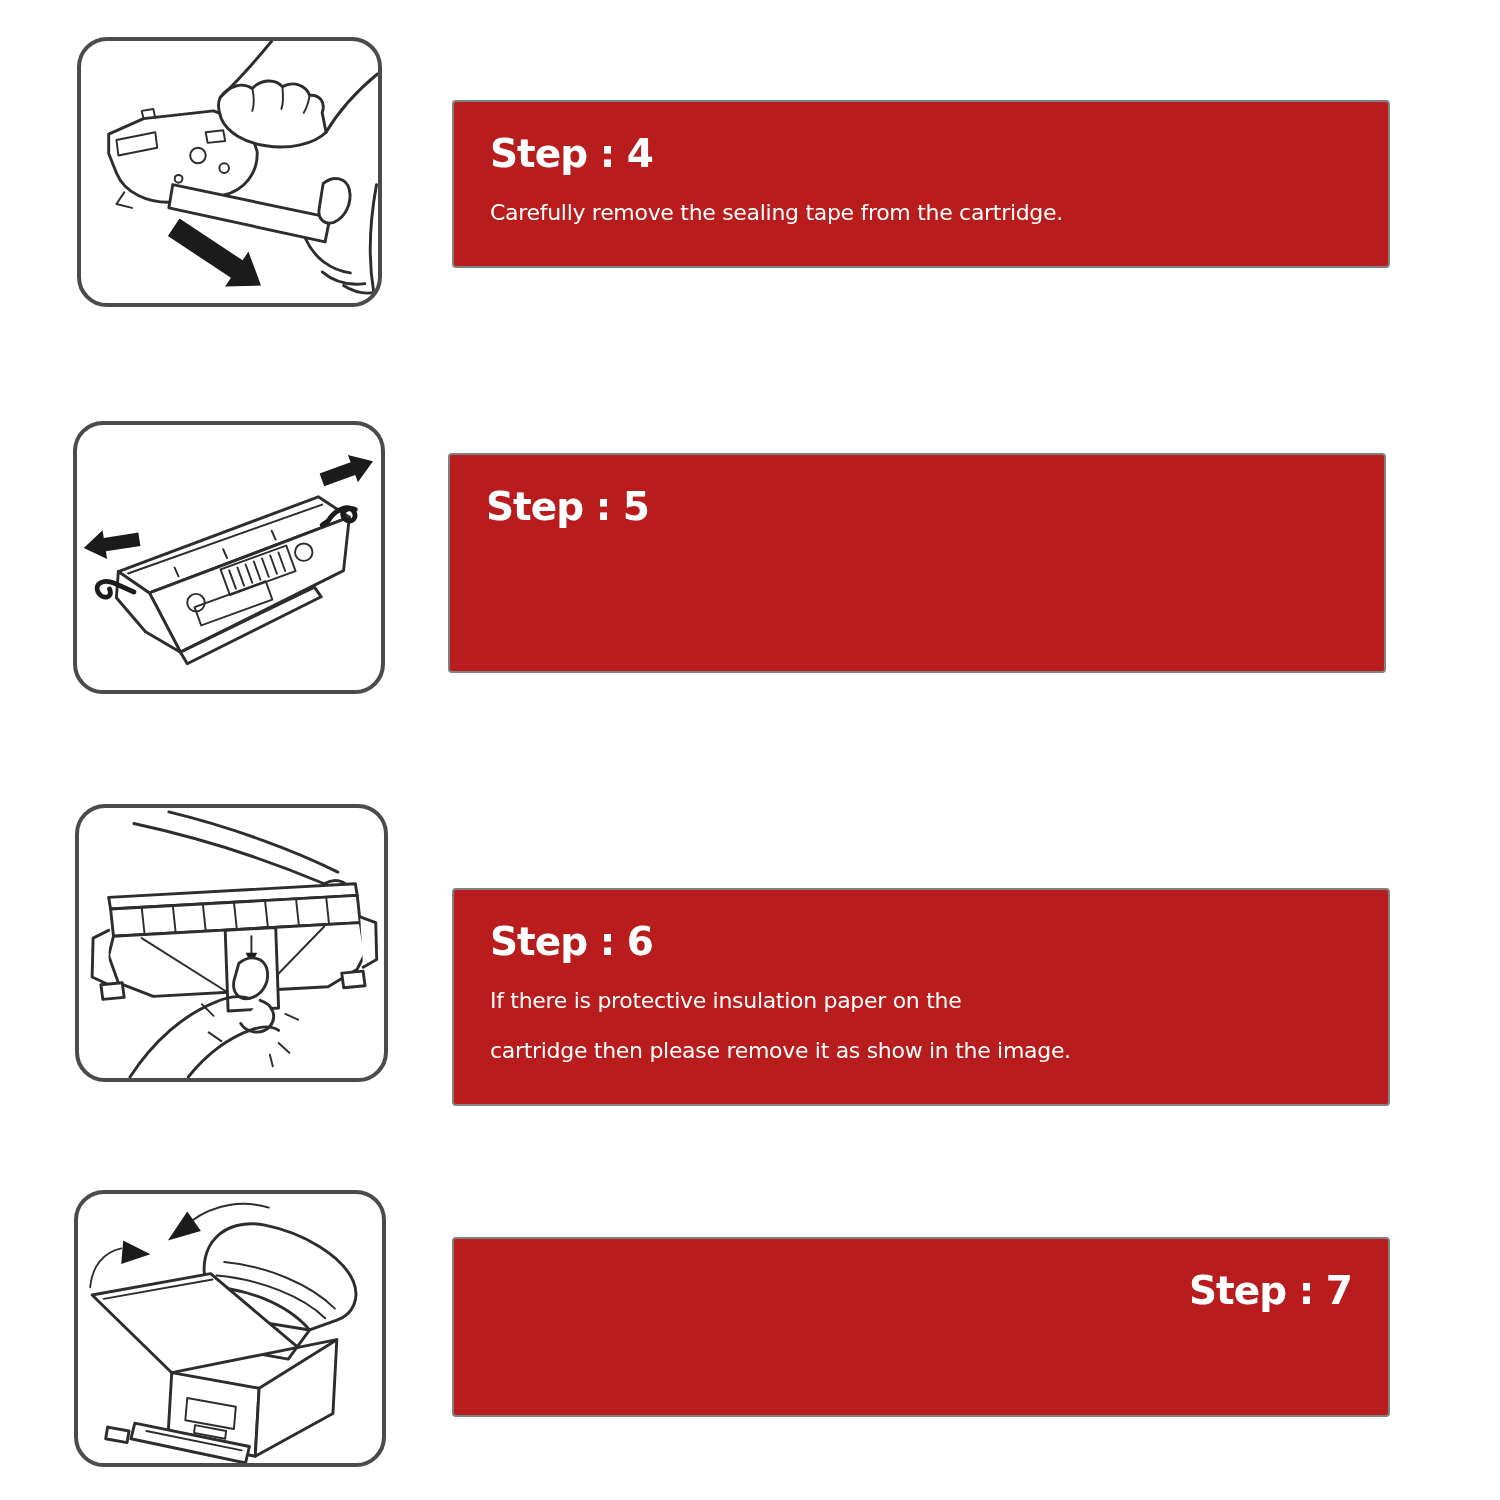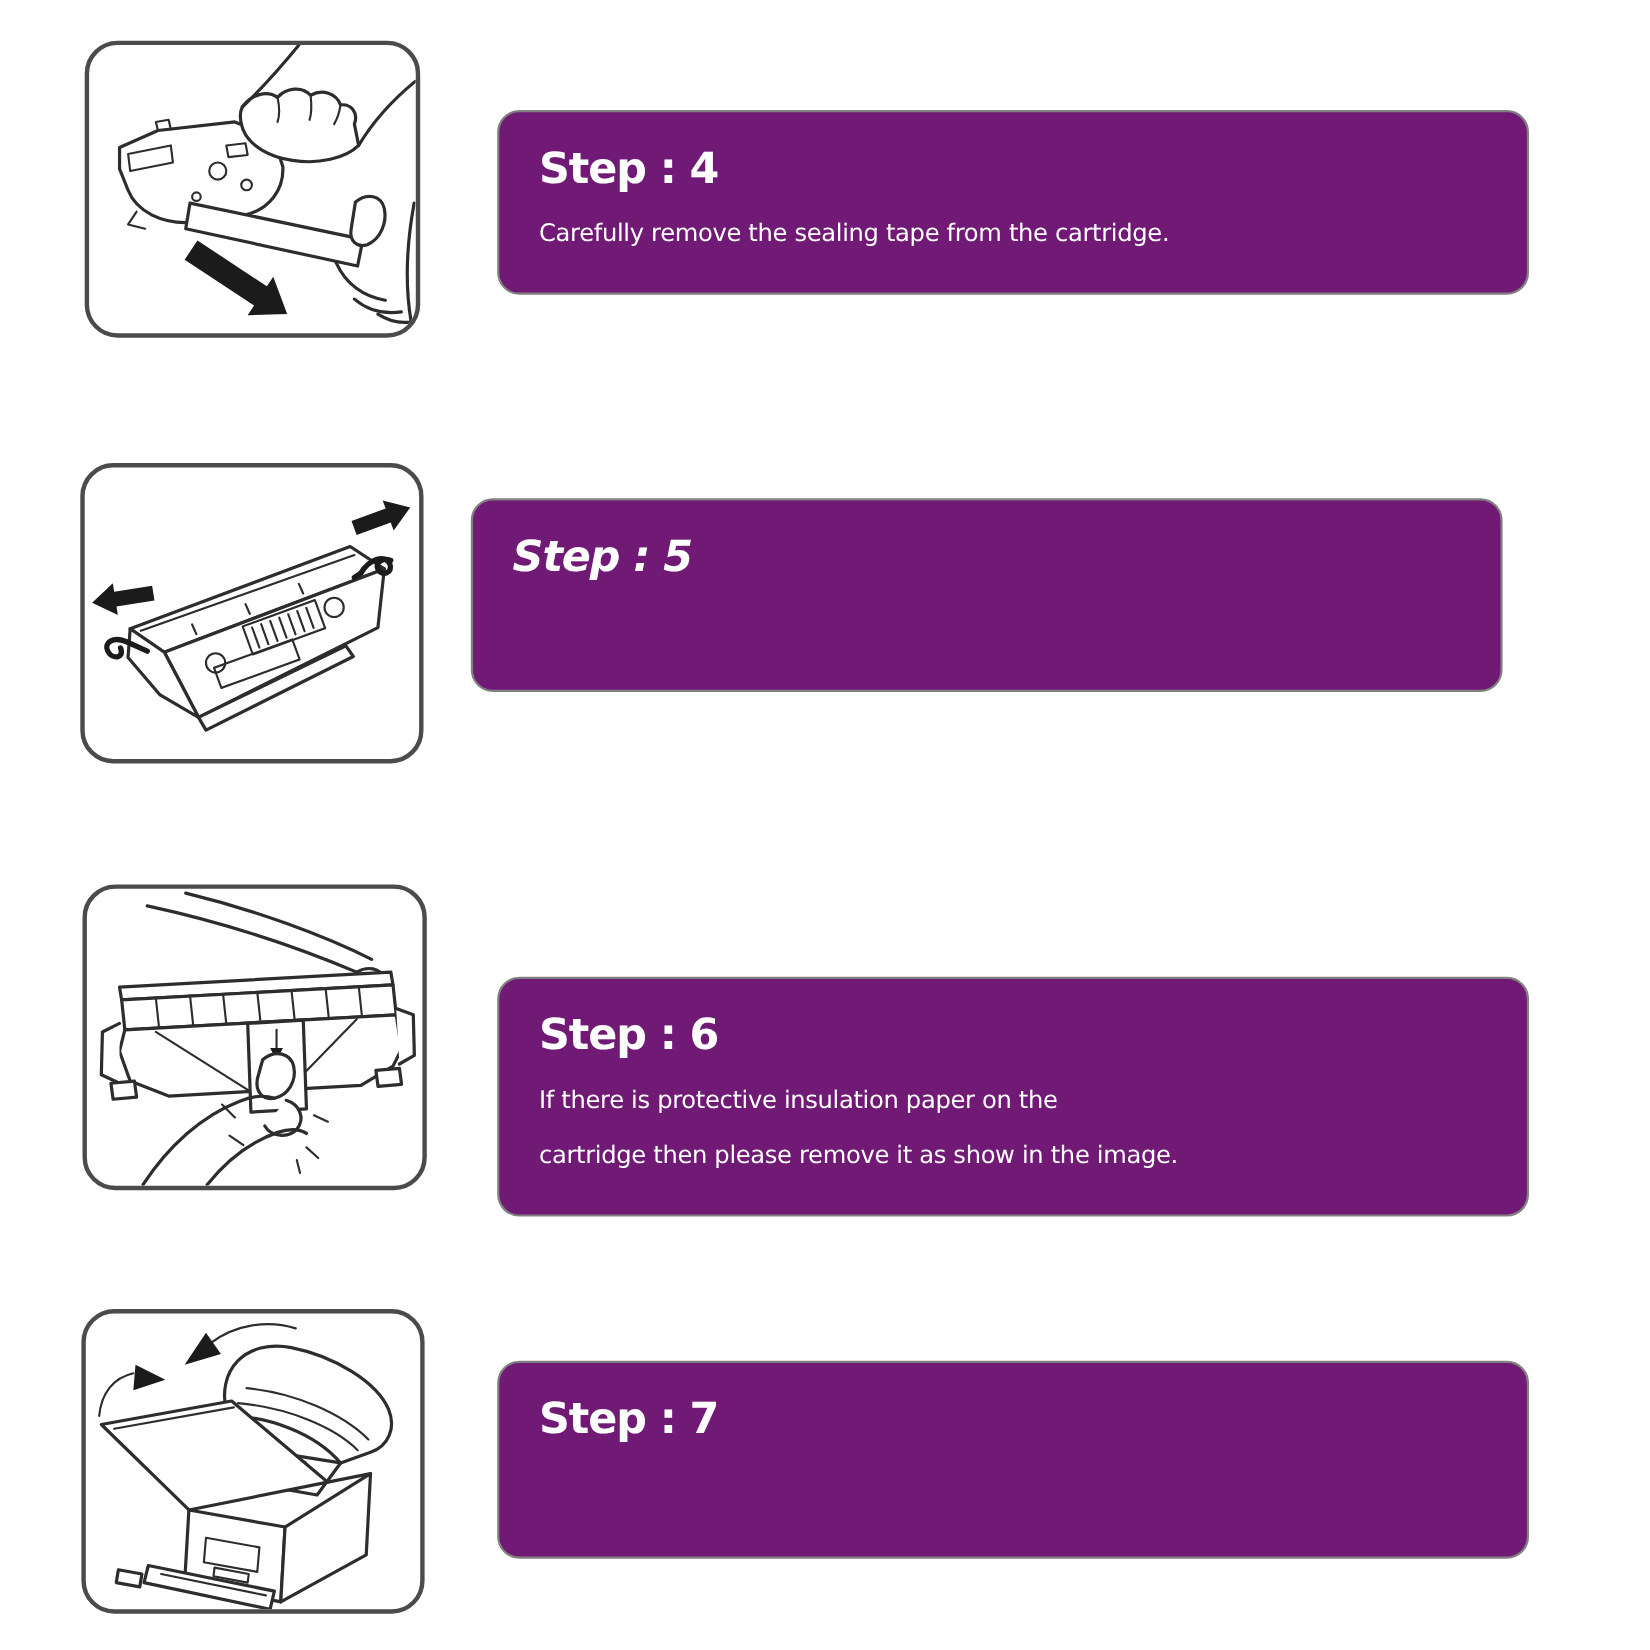--- a/index.html
+++ b/index.html
@@ -6,37 +6,37 @@
   .page{
     position:relative;width:1500px;height:1500px;background:#ffffff;overflow:hidden;
     font-family:"DejaVu Sans","Liberation Sans",sans-serif;
   }
   .illus{
     position:absolute;background:#ffffff;border:4px solid #4b4b4b;border-radius:30px;
     box-sizing:border-box;overflow:hidden;
   }
   .illus svg{display:block;width:100%;height:100%;}
   .panel{
-    position:absolute;background:#701a75;border:2px solid #818181;border-radius:20px;
+    position:absolute;background:#b91c1c;border:2px solid #818181;border-radius:4px;
     box-sizing:border-box;color:#ffffff;padding:28px 36px;
   }
   .panel h2{
     margin:0 0 10px 0;font-size:39px;font-weight:bold;letter-spacing:-1px;line-height:48px;
   }
   .panel p{
     margin:0;font-size:22px;line-height:50px;white-space:pre-line;letter-spacing:-0.3px;
   }
   #illus-1{left:77px;top:37px;width:305px;height:270px;}
   #panel-1{left:452px;top:100px;width:938px;height:168px;}
   #illus-2{left:73px;top:421px;width:312px;height:273px;}
-  #panel-2{left:428px;top:453px;width:938px;height:176px;font-style:italic;}
+  #panel-2{left:448px;top:453px;width:938px;height:220px;}
   #illus-3{left:75px;top:804px;width:313px;height:278px;}
   #panel-3{left:452px;top:840px;width:938px;height:218px;margin-top:48px;}
   #illus-4{left:74px;top:1190px;width:312px;height:277px;}
-  #panel-4{left:452px;top:1237px;width:938px;height:180px;}
+  #panel-4{left:452px;top:1237px;width:938px;height:180px;text-align:right;}
   .sketch{stroke:#2d2d2d;stroke-width:3;fill:none;stroke-linecap:round;stroke-linejoin:round;}
   .sketch-thin{stroke:#2d2d2d;stroke-width:2;fill:none;stroke-linecap:round;stroke-linejoin:round;}
   .white{fill:#ffffff;}
   .blackfill{fill:#1b1b1b;stroke:none;}
   .hook{stroke:#1b1b1b;stroke-width:5;fill:none;stroke-linecap:round;stroke-linejoin:round;}
 </style>
 </head>
 <body>
 
 <div class="page">

